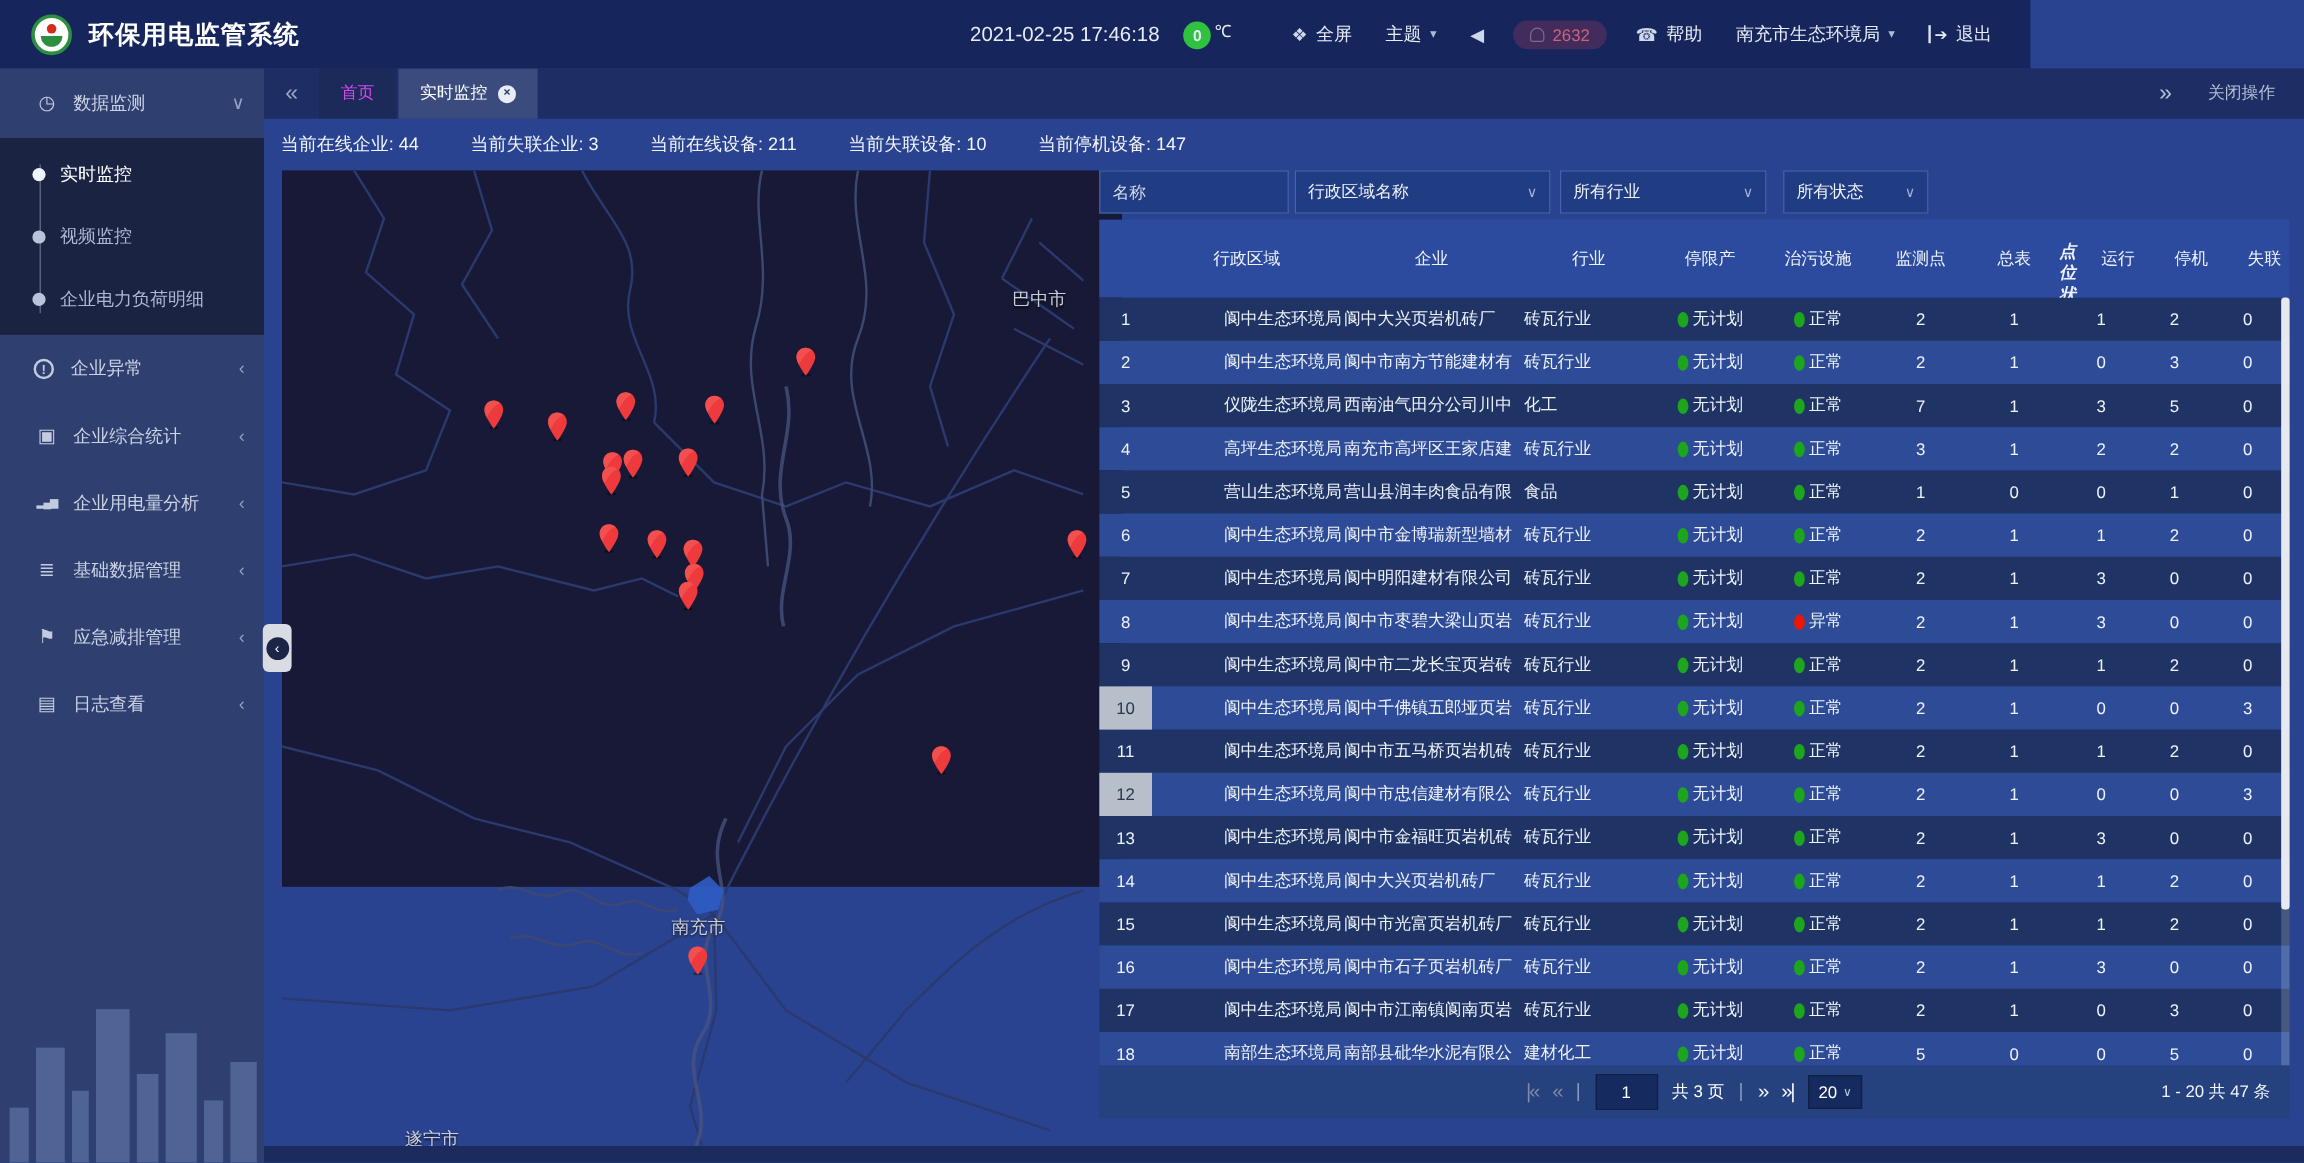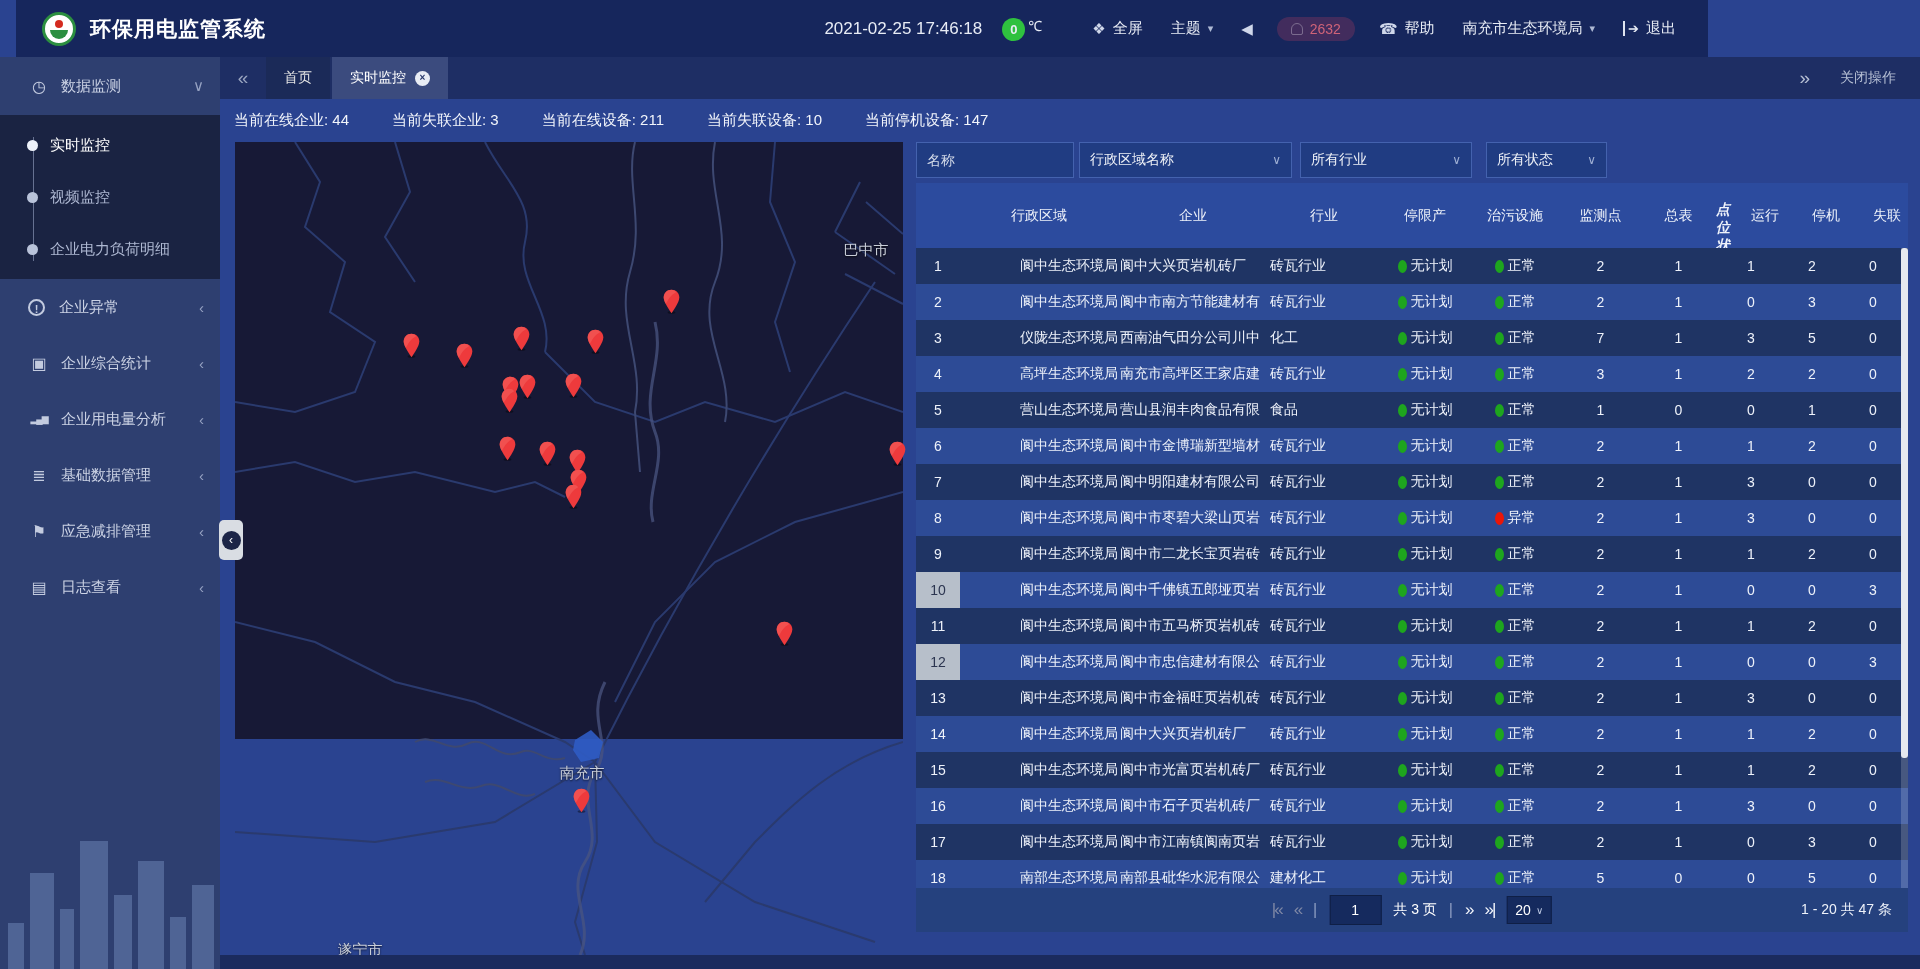--- a/index.html
+++ b/index.html
@@ -1,19 +1,19 @@
 <!DOCTYPE html>
 <html><head>
 <meta charset="utf-8">
 <style>
   html,body{margin:0;padding:0;}
   body{width:1920px;height:969px;position:relative;overflow:hidden;
        font-family:"Liberation Sans",sans-serif;background:#2a4390;color:#fff;}
   
-  .header{position:absolute;left:16px;top:0;width:1692px;height:57px;background:#16265c;
+  .header{position:absolute;left:0;top:0;width:1692px;height:57px;background:#16265c;
           display:flex;align-items:center;z-index:5;}
   .logo{width:34px;height:34px;border-radius:50%;background:#fff;border:3px solid #2c8f40;
         margin-left:26px;position:relative;flex:none;box-sizing:border-box;}
   .logo:before{content:"";position:absolute;left:50%;top:5px;width:8px;height:8px;margin-left:-4px;
         border-radius:50%;background:#d42b1f;}
   .logo:after{content:"";position:absolute;left:5px;right:5px;bottom:4px;height:9px;
         border-radius:0 0 9px 9px;background:#2c8f40;}
   .app-title{font-size:21px;font-weight:bold;margin-left:14px;letter-spacing:1px;}
   .header-right{margin-left:auto;display:flex;align-items:center;margin-right:18px;
         font-size:15px;color:#e8ecf5;}
@@ -47,34 +47,34 @@
   .sub-item.active{color:#ffffff;}
   .sub-item.active .sdot{background:#eef2fa;}
   .watermark{position:absolute;left:0;right:0;bottom:0;height:160px;display:flex;align-items:flex-end;
         gap:6px;padding:0 8px;opacity:.30;pointer-events:none;}
   .wm{background:#9db9ea;flex:none;}
   
   .main{position:absolute;left:220px;top:57px;width:1700px;height:912px;}
   .tabbar{position:absolute;left:0;top:0;right:0;height:42px;background:#1e2e64;display:flex;align-items:stretch;}
   .tab-nav{width:46px;display:flex;align-items:center;justify-content:center;color:#9aa5c0;
         font-size:19px;cursor:pointer;}
-  .tab{padding:0 18px;display:flex;align-items:center;font-size:14px;color:#e5e5e5;
+  .tab{padding:0 18px;display:flex;align-items:center;font-size:14px;color:#d946ef;
         background:#1b2a58;margin:0 2px 0 0;cursor:pointer;}
   .tab.active{background:#3b4b7e;color:#fff;}
   .tab-close{margin-left:9px;width:15px;height:15px;border-radius:50%;background:#e8ecf4;color:#27376a;
         font-size:10px;font-weight:bold;display:flex;align-items:center;justify-content:center;line-height:1;}
   .tab-right{margin-left:auto;display:flex;align-items:center;gap:30px;padding-right:24px;
         color:#b6bfd4;font-size:14px;}
   .tab-right .fwd{font-size:19px;}
   .content{position:absolute;left:0;top:42px;right:0;bottom:0;background:#2a4390;}
   .statsbar{position:absolute;left:14px;top:0;height:43px;display:flex;align-items:center;
         gap:43px;font-size:15px;color:#f2f5fb;}
   .footer-strip{position:absolute;left:0;right:0;bottom:0;height:14px;background:#1b2b5e;}
   
-  .map-panel{position:absolute;left:15px;top:43px;width:668px;height:597px;background:#171936;overflow:visible;}
+  .map-panel{position:absolute;left:15px;top:43px;width:668px;height:597px;background:#171936;overflow:visible;padding-left:32px;}
   .map-panel svg.roads{position:absolute;left:0;top:0;}
   .city-label{position:absolute;color:#c9ced9;font-size:15px;text-shadow:0 1px 2px rgba(0,0,0,.8);
         transform:translate(-50%,-50%);white-space:nowrap;}
   .pin{position:absolute;width:19px;height:25px;}
   .collapse-handle{position:absolute;left:-16px;top:378px;width:24px;height:40px;background:#d9dde3;
         border-radius:5px;display:flex;align-items:center;justify-content:center;cursor:pointer;z-index:3;}
   .collapse-handle .hc{width:19px;height:19px;border-radius:50%;background:#1c2547;color:#fff;
         display:flex;align-items:center;justify-content:center;font-size:12px;}
   
   .right-panel{position:absolute;left:696px;top:43px;width:992px;height:813px;}

